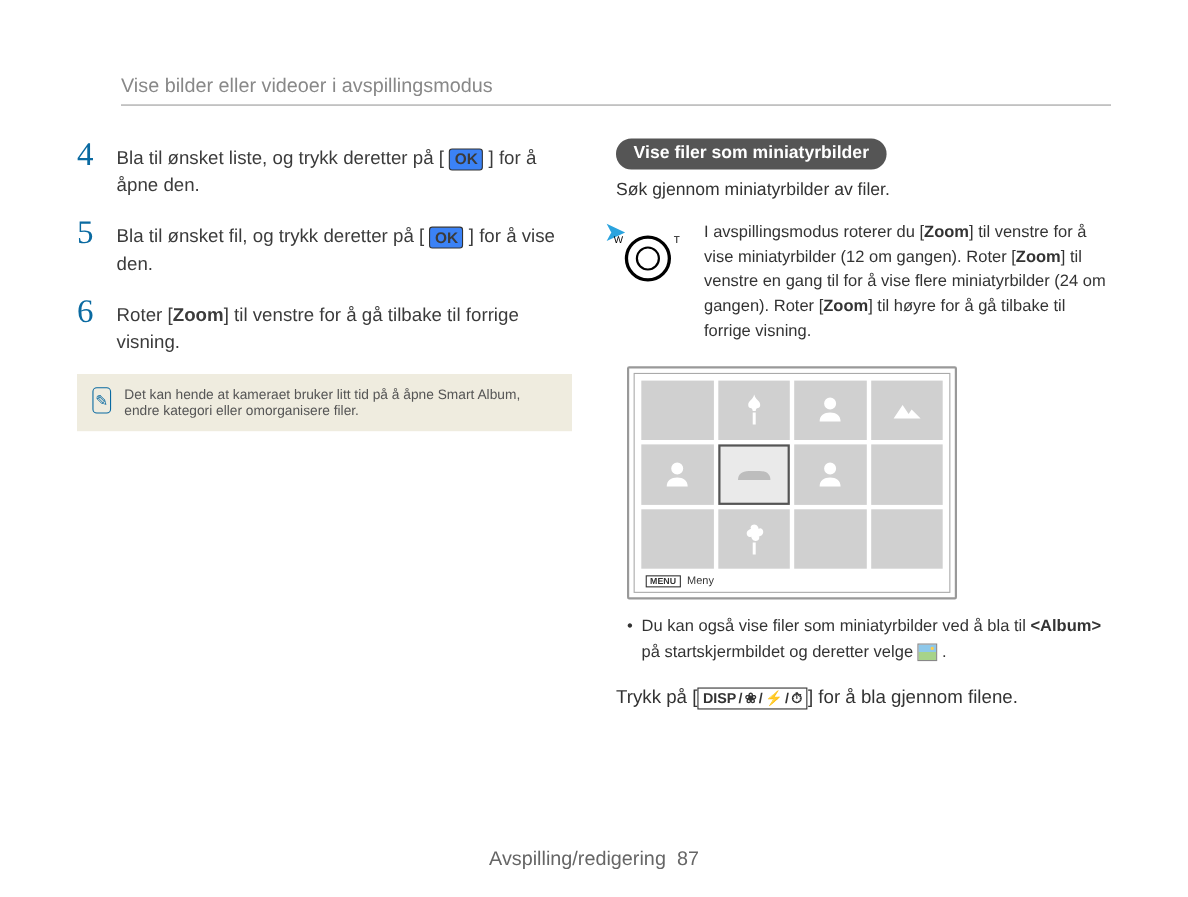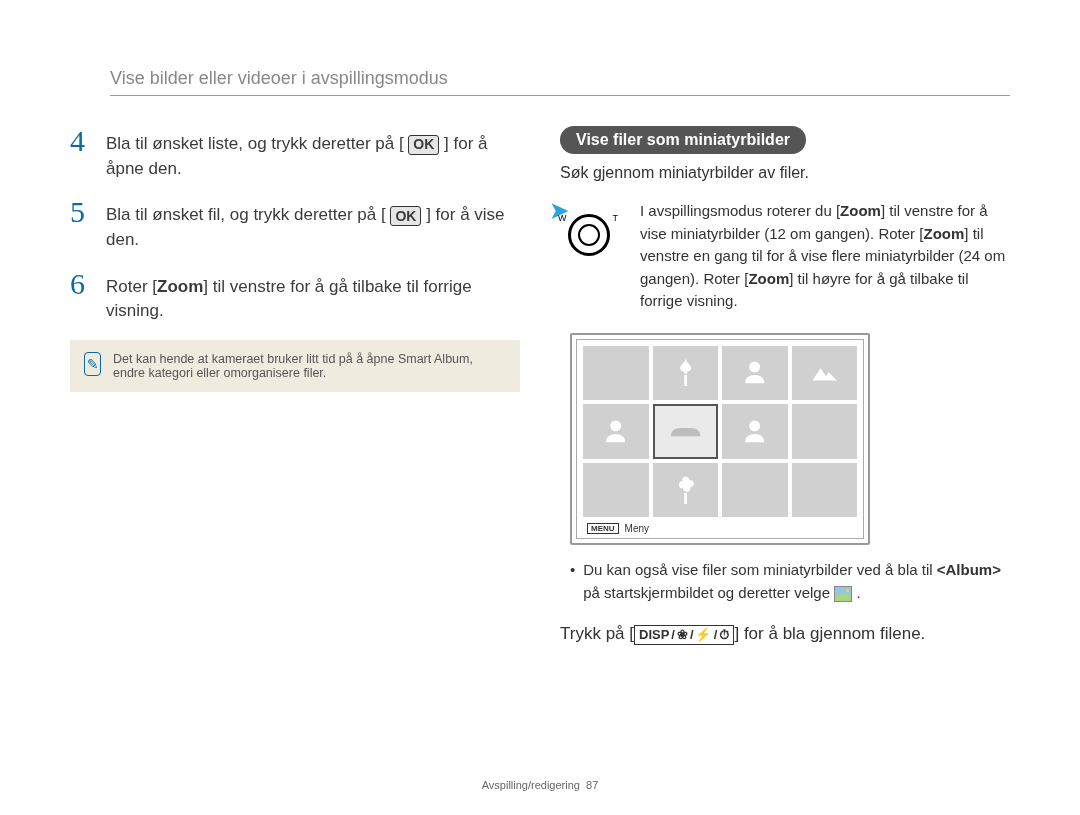--- a/index.html
+++ b/index.html
@@ -54,21 +54,21 @@
     display: inline-flex;
     align-items: center;
     justify-content: center;
     border: 1px solid #333;
     border-radius: 3px;
     font-weight: 700;
     font-size: 14px;
     padding: 0 4px;
     height: 18px;
     vertical-align: middle;
-    background: #e5e5e5;
+    background: #3b82f6;
     text-align: center;
   }
   .note-box {
     display: flex;
     gap: 12px;
     background: #efecdf;
     padding: 12px 14px;
     font-size: 12.5px;
     color: #555;
     margin-top: 12px;
@@ -218,21 +218,21 @@
   .tiny-icon { font-size: 13px; }
   .instruct-line {
     font-size: 17px;
     margin-top: 20px;
   }
   .footer {
     position: absolute;
     bottom: 24px;
     left: 0; right: 0;
     text-align: center;
-    font-size: 11px;
+    font-size: 18px;
     color: #666;
   }
 </style>
 </head>
 <body>
 
 <div class="page">
   <div class="breadcrumb">Vise bilder eller videoer i avspillingsmodus</div>
 
   <div class="cols">

